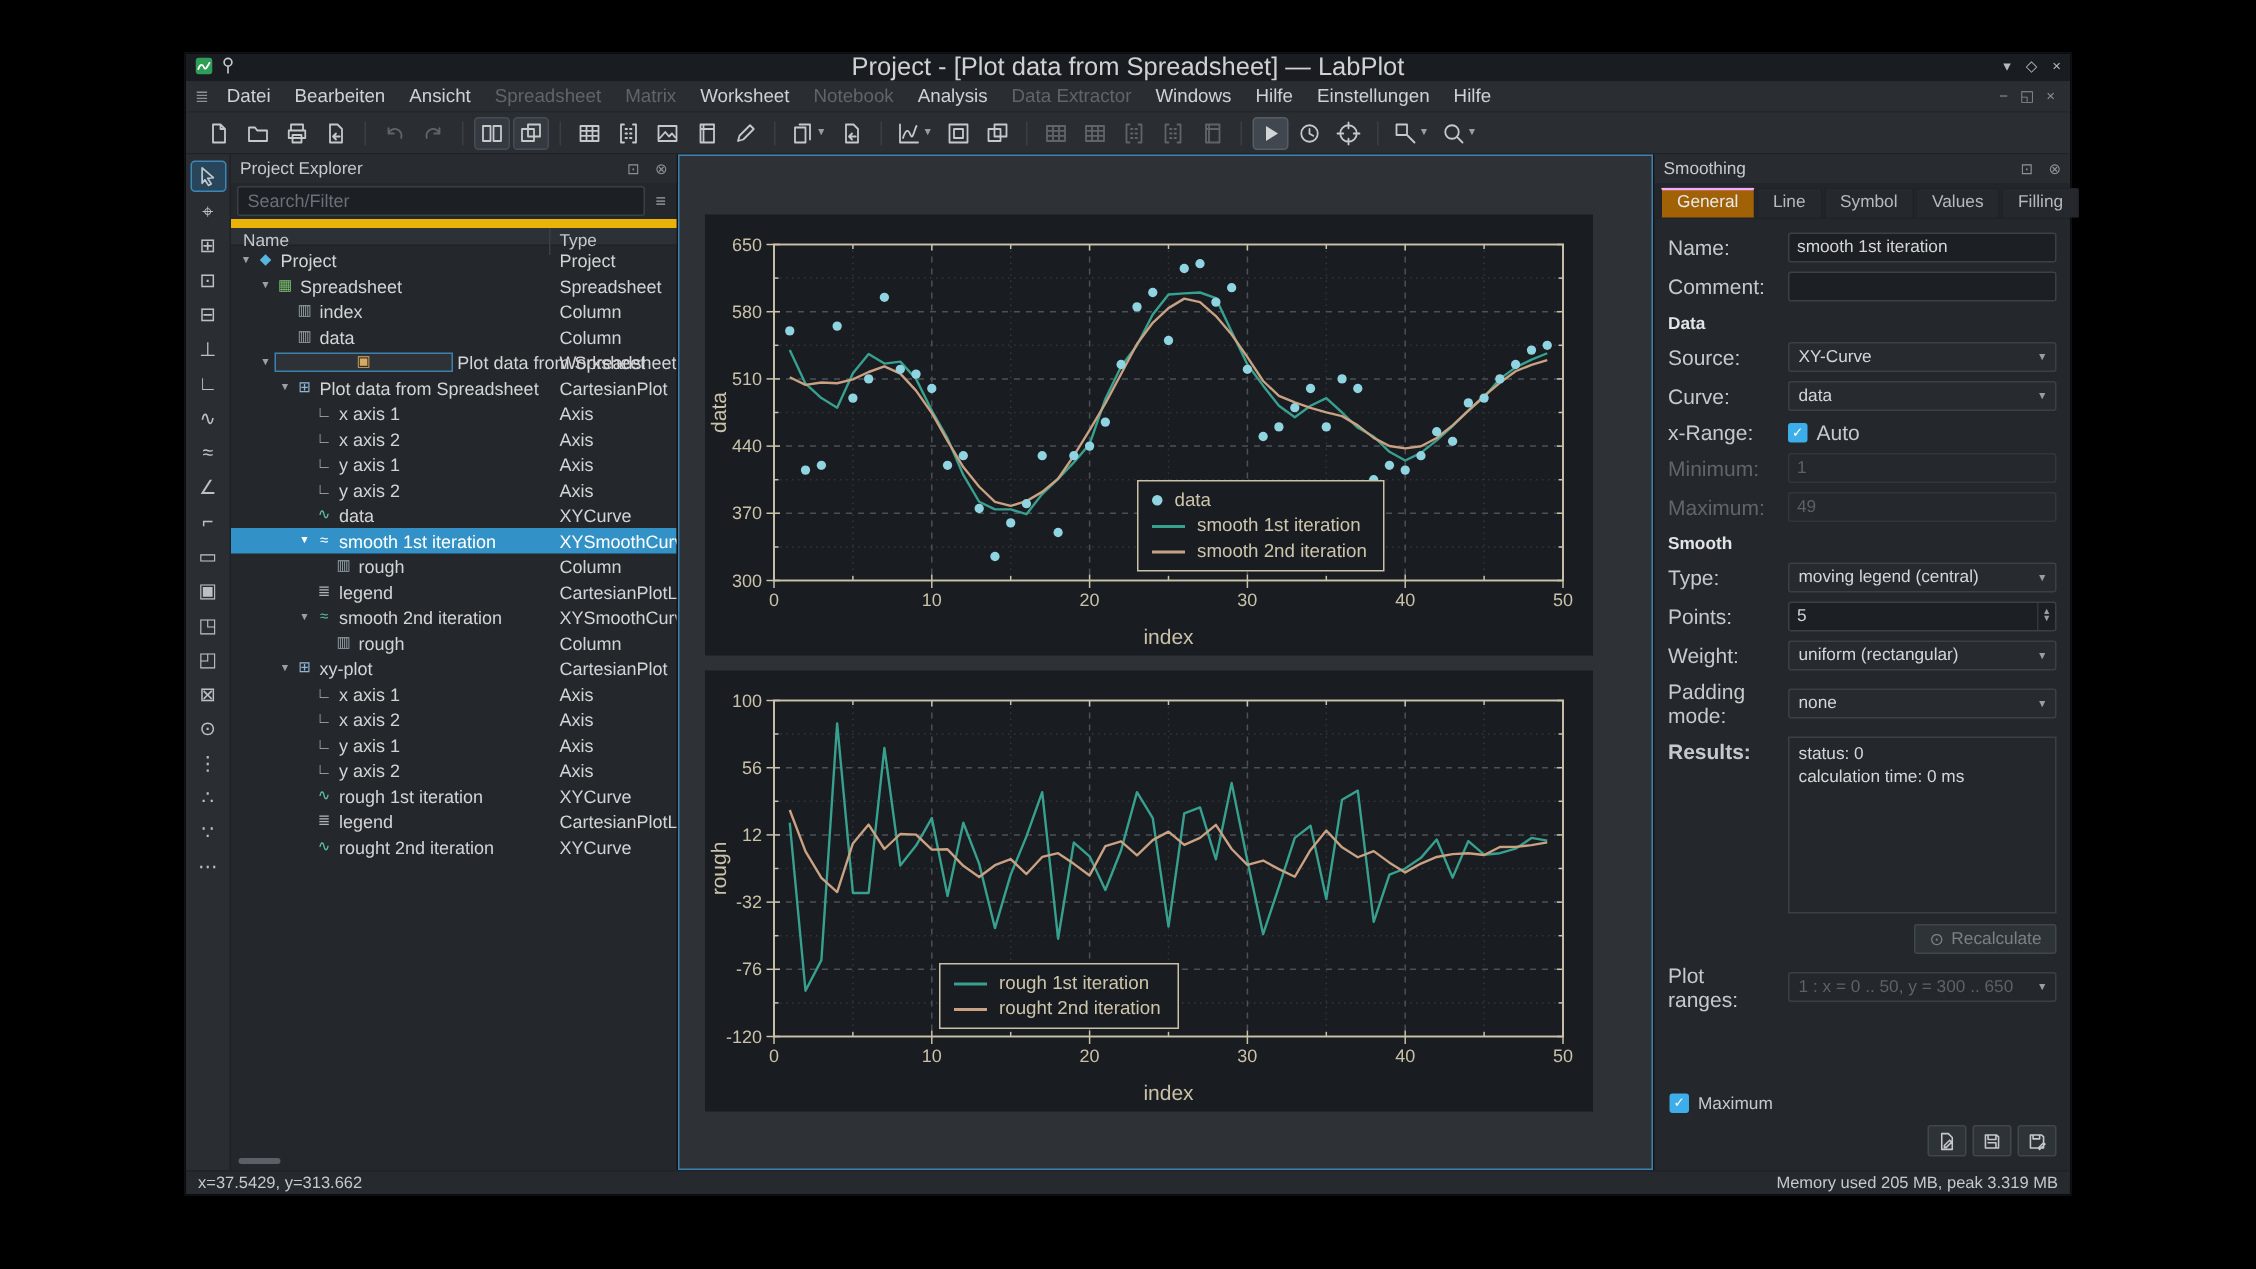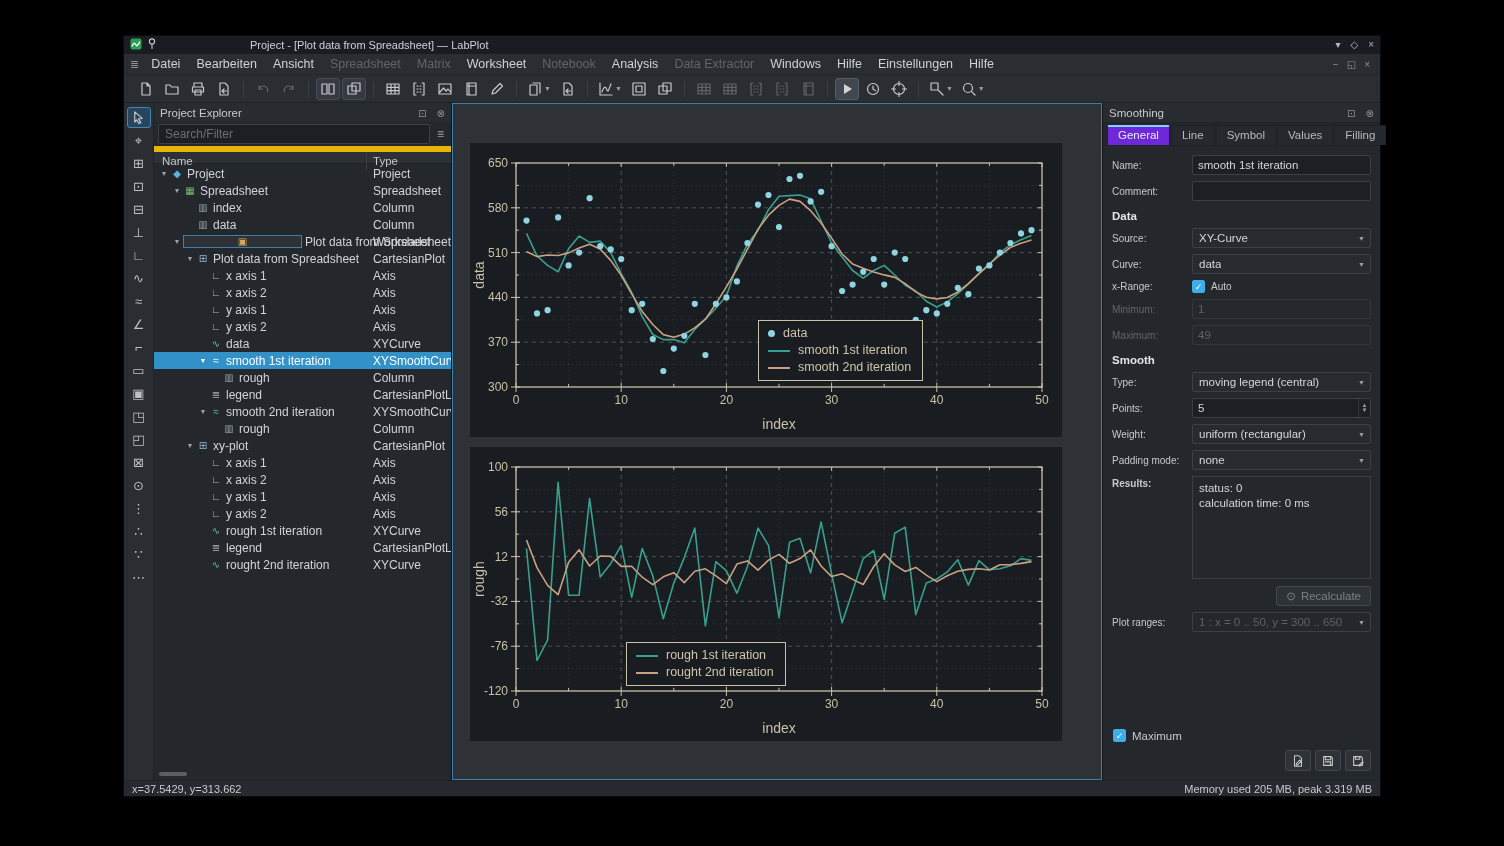--- a/index.html
+++ b/index.html
@@ -3,21 +3,21 @@
 <meta charset="utf-8">
 <style>
 *{box-sizing:border-box;margin:0;padding:0}
 html,body{width:1504px;height:846px}
 body{background:#000;font-family:"Liberation Sans","DejaVu Sans",sans-serif;-webkit-font-smoothing:antialiased}
 .stage{position:relative;width:1504px;height:846px;background:#000;overflow:hidden}
 .window{position:absolute;left:123px;top:35px;width:1258px;height:762px;background:#2a2e33;border:1px solid #0a0b0c;display:flex;flex-direction:column;color:#d4d6d8;font-size:12px}
 
 .titlebar{height:18px;background:#191c20;display:flex;align-items:center;padding:0 6px;flex:0 0 auto}
 .tb-left{display:flex;align-items:center;gap:5px;width:120px}
-.tb-title{flex:1;font-size:11px;color:#cfd1d3;white-space:nowrap;overflow:hidden}
+.tb-title{flex:1;text-align:center;font-size:17px;color:#cfd1d3;white-space:nowrap;overflow:hidden}
 .tb-right{width:120px;display:flex;justify-content:flex-end;gap:10px}
 .tb-right span{color:#b6b9bc;font-size:10px;line-height:18px}
 
 .menubar{height:21px;display:flex;align-items:center;padding:0 6px;background:#2a2e33;border-bottom:1px solid #24272b;flex:0 0 auto}
 .menu-appbtn{color:#8d9196;font-size:11px;margin-right:4px}
 .menu-item{padding:1px 8px;color:#cfd1d3;font-size:12.5px;border-radius:2px}
 .menu-item.disabled{color:#60656b}
 .menu-extras{margin-left:auto;display:flex;gap:8px;color:#8d9196;font-size:10px;padding-right:4px}
 
 .toolbar{height:28px;display:flex;align-items:center;padding:0 10px;gap:2px;border-bottom:1px solid #1f2226;flex:0 0 auto}
@@ -68,40 +68,40 @@
 .plotbox svg{display:block}
 .plotbox svg text{fill:#c9c1a8;font-family:"Liberation Sans","DejaVu Sans",sans-serif}
 .plot-legend{position:absolute;background:#191c20;border:1px solid #c9c1a8;color:#cdc5ab;font-size:12.5px;padding:4px 11px 4px 9px;line-height:17px;white-space:nowrap}
 .plot-legend .lrow{display:flex;align-items:center;gap:8px}
 .lsym-dot{width:7px;height:7px;border-radius:50%;display:inline-block;flex:0 0 auto}
 .lsym-line{width:22px;height:0;border-top:2px solid;display:inline-block;flex:0 0 auto}
 
 .dock{width:278px;background:#24282c;border-left:1px solid #121417;display:flex;flex-direction:column;flex:0 0 auto}
 .tabs{display:flex;background:#22252a;border-bottom:1px solid #1f2226;padding:3px 4px 0 4px;gap:1px;flex:0 0 auto}
 .tab{padding:3px 10px 4px 10px;font-size:11.5px;color:#b6babd;background:#25292e;border:1px solid #1f2226;border-bottom:none;border-radius:2px 2px 0 0}
-.tab.active{background:#6d28d9;color:#e8eaec;border-top:2px solid #7dd3fc;padding-top:2px}
+.tab.active{background:#a16207;color:#e8eaec;border-top:2px solid #f0abfc;padding-top:2px}
 .form{flex:1;display:flex;flex-direction:column;padding:9px 9px 5px 9px;min-height:0}
 .fgrid{display:grid;grid-template-columns:74px 1fr;gap:6px;align-items:center}
-.flabel{font-size:10px;color:#c6c9cc}
+.flabel{font-size:14px;color:#c6c9cc}
 .flabel.dim{color:#60656b}
 .flabel.top{align-self:start;margin-top:2px}
 .section{grid-column:1/3;font-weight:bold;color:#e2e4e6;font-size:11.5px;margin-top:3px}
 .finput{height:20px;background:#1c1f23;border:1px solid #3a4046;border-radius:2px;color:#d4d6d8;font-size:11.5px;padding:0 5px;font-family:inherit;width:100%;outline:none}
 .finput.disabled{background:#25282c;color:#5d6268;border-color:#32373c}
 .fselect{height:20px;background:#272b30;border:1px solid #3a4046;border-radius:2px;display:flex;align-items:center;justify-content:space-between;padding:0 5px 0 6px;font-size:11.5px;color:#d4d6d8}
 .fselect .chev{font-size:7px;color:#9a9ea3;margin-left:4px}
 .fselect.disabled{color:#5d6268;background:#24272b}
 .fselect .val{overflow:hidden;text-overflow:ellipsis;white-space:nowrap}
 .fcheckrow{display:flex;align-items:center;gap:6px}
 .cbox{width:13px;height:13px;border-radius:2px;background:#1c1f23;border:1px solid #3a4046;display:inline-flex;align-items:center;justify-content:center;font-size:9px;color:#fff;flex:0 0 auto}
 .cbox.on{background:#3daee9;border-color:#3daee9}
 .spin{position:relative}
 .spin .finput{padding-right:15px}
 .spin .arrows{position:absolute;right:1px;top:1px;bottom:1px;width:12px;display:flex;flex-direction:column;align-items:center;justify-content:center;color:#9a9ea3;font-size:6px;line-height:5px;border-left:1px solid #32373c}
-.rbox{height:103px;background:#24282d;border:1px solid #3a4046;font-size:11.5px;color:#d4d6d8;padding:4px 6px;line-height:15px;overflow:hidden}
+.rbox{height:118px;background:#24282d;border:1px solid #3a4046;font-size:11.5px;color:#d4d6d8;padding:4px 6px;line-height:15px;overflow:hidden}
 .recalc-row{grid-column:1/3;display:flex;justify-content:flex-end;margin-top:1px}
 .btn{height:20px;background:#2e3338;border:1px solid #40464d;border-radius:2px;color:#7b8086;font-size:11.5px;display:inline-flex;align-items:center;gap:5px;padding:0 9px}
 .spacer{flex:1}
 .visible-row{display:flex;align-items:center;gap:6px;margin:4px 0 8px 1px}
 .visible-row span.lbl{font-size:11.5px;color:#c6c9cc}
 .dock-bottom{display:flex;justify-content:flex-end;gap:4px;padding:0 0 4px 0}
 .dbtn{width:26px;height:21px;display:inline-flex;align-items:center;justify-content:center;background:#2e3338;border:1px solid #40464d;border-radius:2px}
 
 .statusbar{height:16px;display:flex;justify-content:space-between;align-items:center;padding:0 8px;font-size:11px;color:#c6c9cc;border-top:1px solid #1f2226;background:#26292d;flex:0 0 auto}
 </style>

